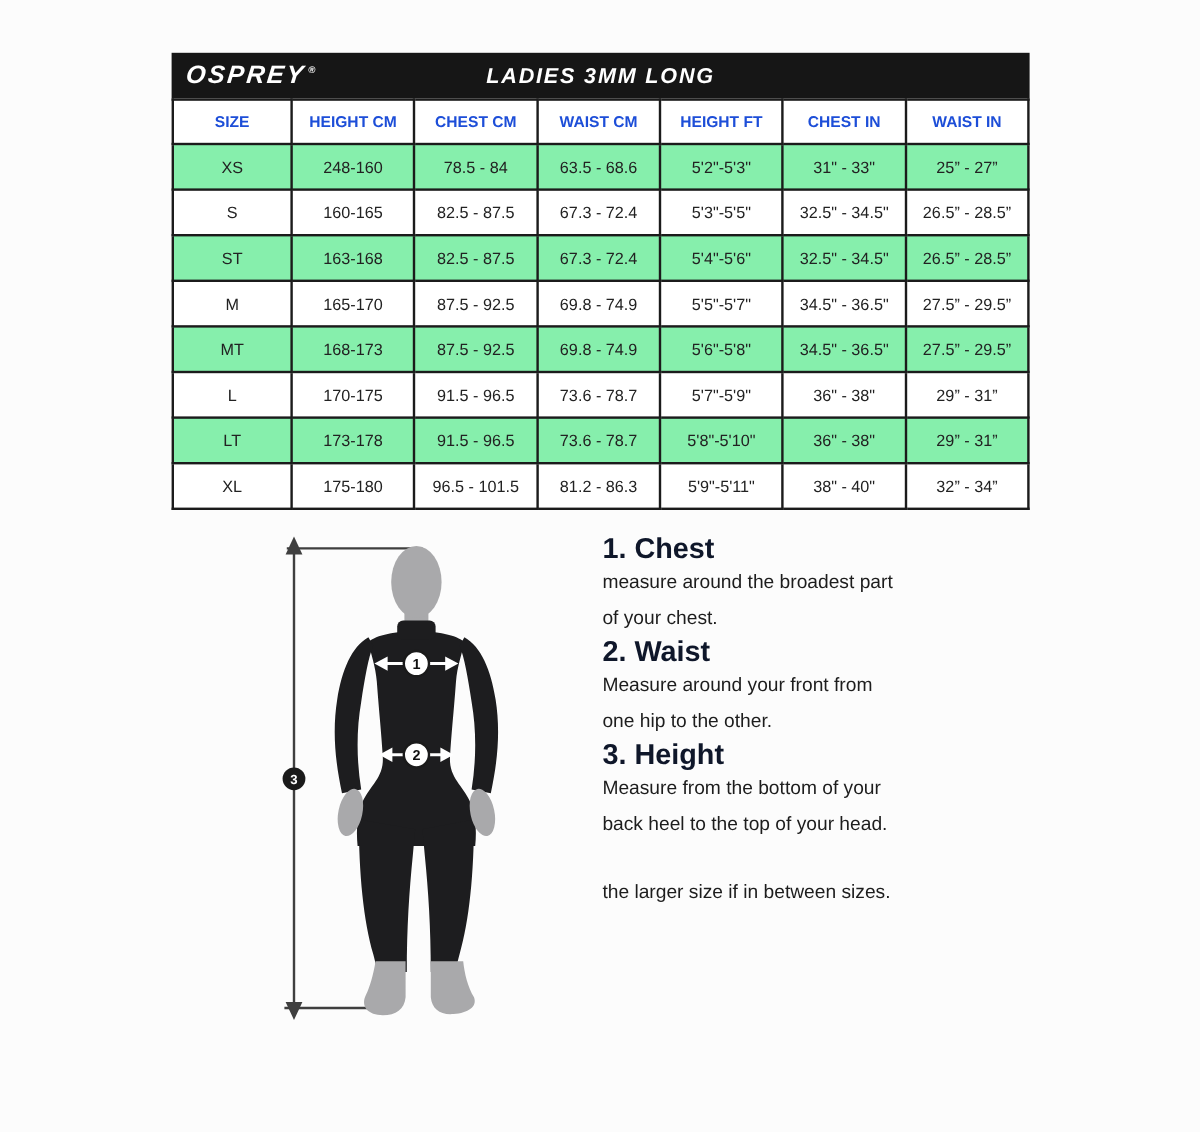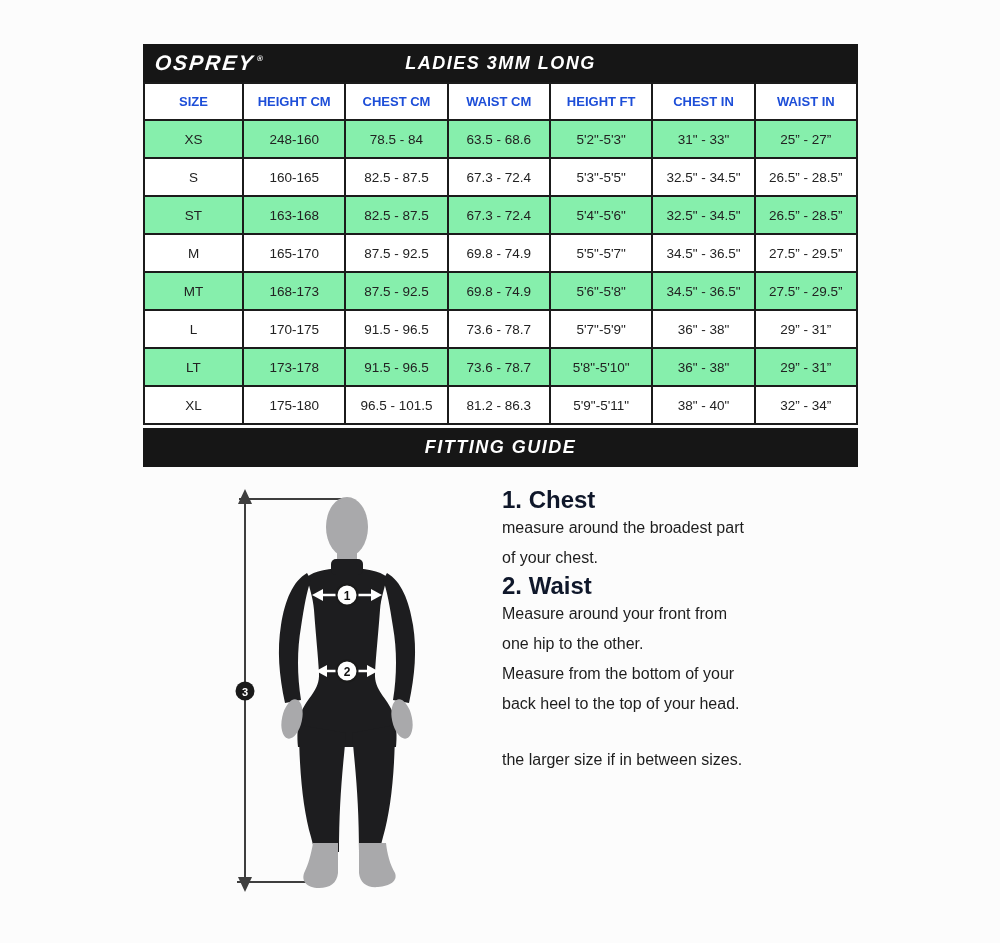--- a/index.html
+++ b/index.html
@@ -159,23 +159,20 @@
             <td>175-180</td>
             <td>96.5 - 101.5</td>
             <td>81.2 - 86.3</td>
             <td>5'9"-5'11"</td>
             <td>38" - 40"</td>
             <td>32” - 34”</td>
           </tr>
         </tbody>
     </table>
 
-    <div class="guide-bar">
-      <span>FITTING GUIDE</span>
-    </div>
 
     <div class="guide-section">
 
       <div class="figure-wrap">
         <svg width="270" height="430" viewBox="0 0 270 430">
 
           <g stroke="#3f3f3f" stroke-width="2" fill="none">
             <line x1="30" y1="16" x2="30" y2="395"></line>
             <line x1="24" y1="14" x2="137" y2="14"></line>
             <line x1="22" y1="397" x2="108" y2="397"></line>
@@ -224,20 +221,21 @@
 
       <div class="guide-text">
         <div class="guide-heading">1. Chest</div>
         <div class="guide-line">measure around the broadest part</div>
         <div class="guide-line">of your chest.</div>
 
         <div class="guide-heading">2. Waist</div>
         <div class="guide-line">Measure around your front from</div>
         <div class="guide-line">one hip to the other.</div>
 
+        <div class="guide-heading">3. Height</div>
         <div class="guide-line">Measure from the bottom of your</div>
         <div class="guide-line">back heel to the top of your head.</div>
 
         <div class="note-block">
           <div class="guide-line">the larger size if in between sizes.</div>
         </div>
       </div>
     </div>
 
   </div>

